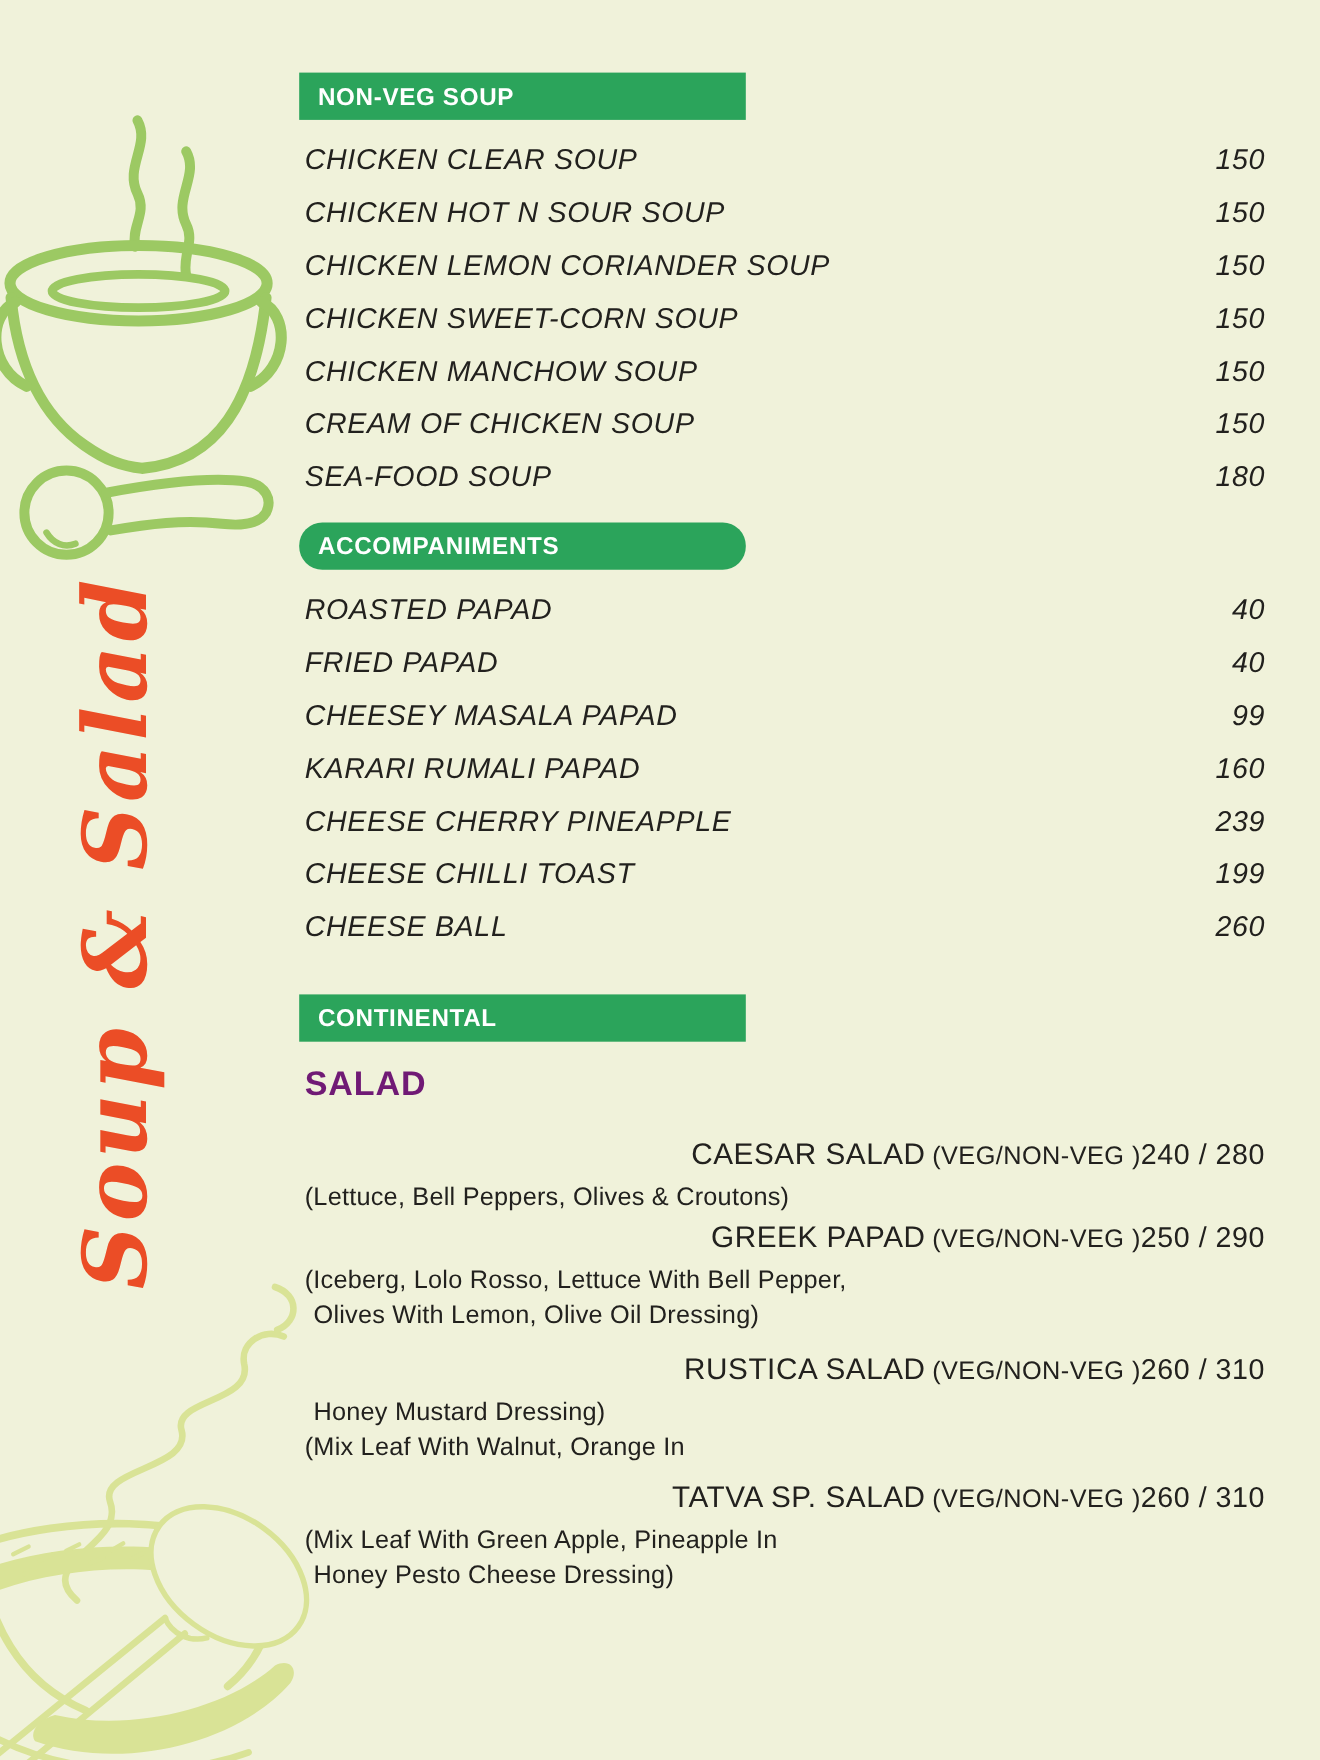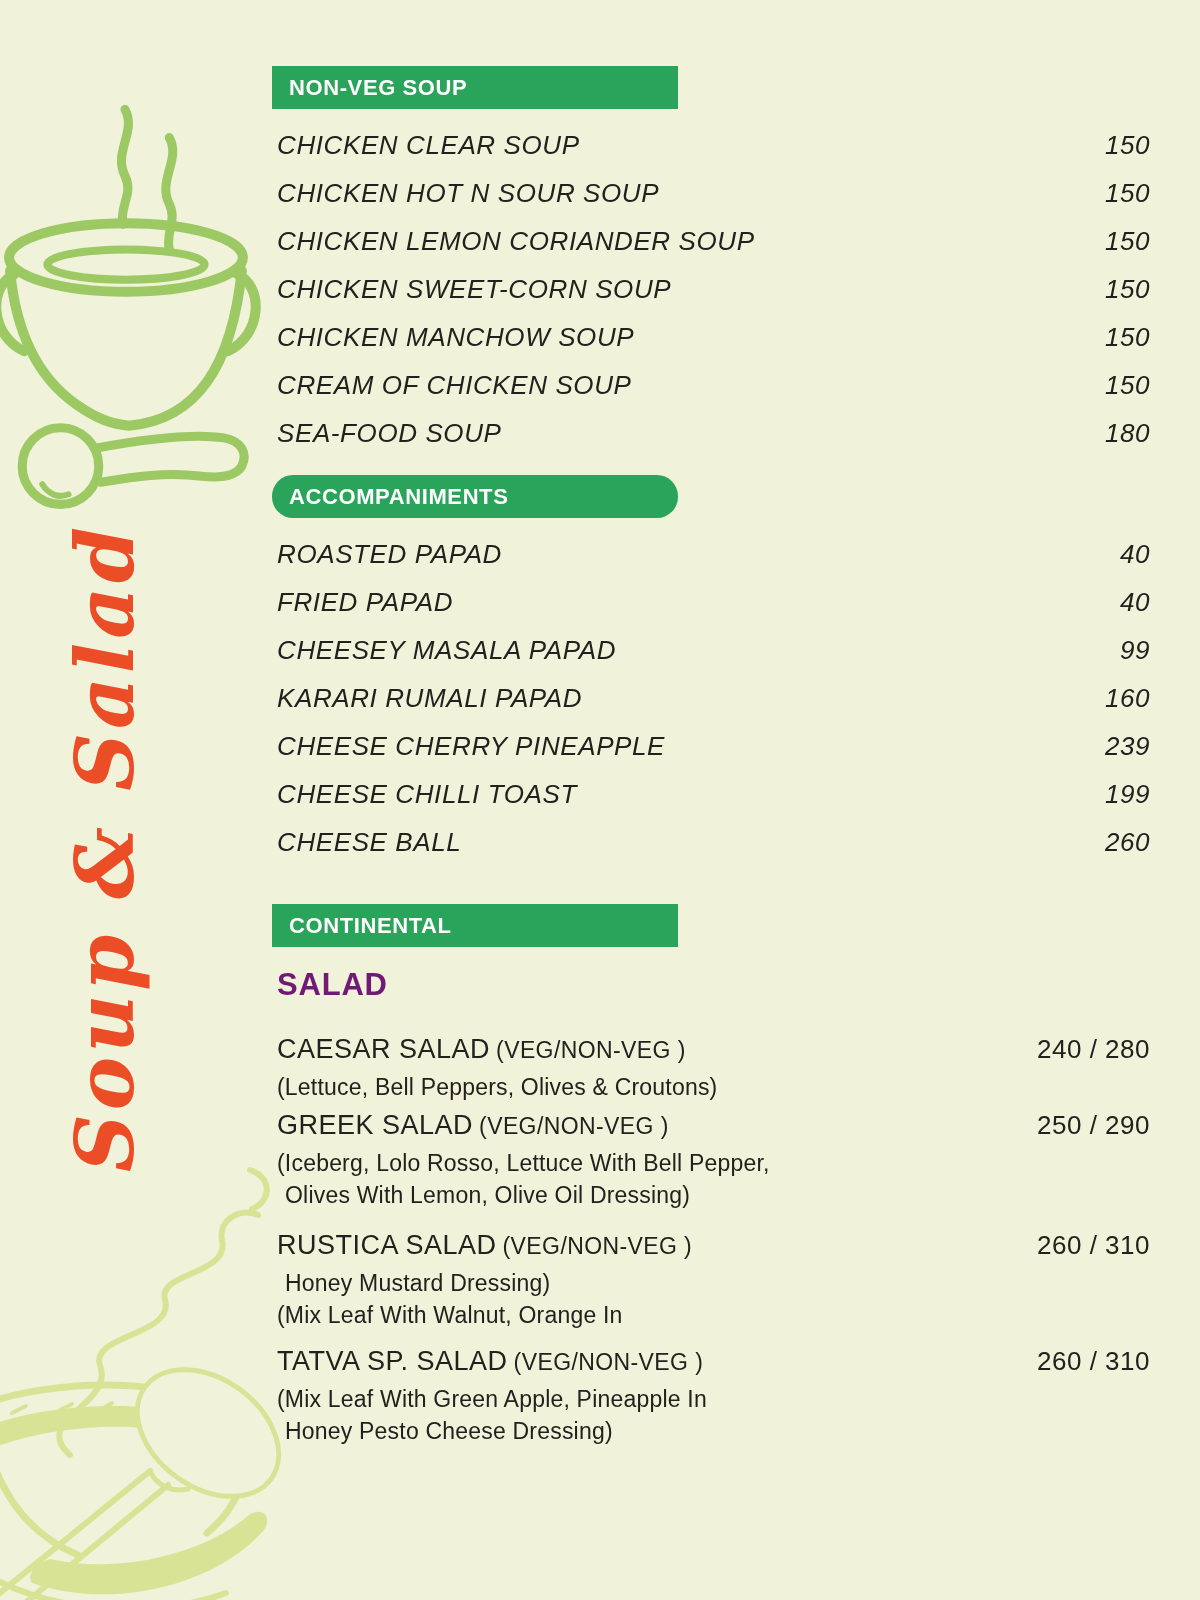--- a/index.html
+++ b/index.html
@@ -33,21 +33,21 @@
   .row {
     height:48px; display:flex; justify-content:space-between; align-items:center;
     font-size:26px; letter-spacing:0.6px; padding-left:5px;
   }
   .iprice { font-size:26px; letter-spacing:0.5px; }
   .subheader {
     margin-top:18px; height:40px; display:flex; align-items:center;
     font-size:31px; font-weight:bold; letter-spacing:0.8px; color:#701a75; padding-left:5px;
   }
   .salad-item .srow {
-    height:44px; display:flex; justify-content:space-between; align-items:center;
+    height:44px; display:flex; justify-content:flex-end; align-items:center;
     font-size:27px; letter-spacing:0.5px; padding-left:5px;
   }
   .variant { font-size:23px; letter-spacing:0.4px; margin-left:6px; }
   .desc { font-size:23px; line-height:32px; letter-spacing:0.2px; padding-left:5px; }
   .desc.indent { padding-left:13px; }
   .mt22 { margin-top:22px; }
   .mt12 { margin-top:12px; }
   .mt8  { margin-top:8px; }
 </style>
 </head>
@@ -158,21 +158,21 @@
     <div class="salad-item mt22">
       <div class="srow">
         <span class="iname"><span>CAESAR SALAD</span><span class="variant">(VEG/NON-VEG )</span></span>
         <span class="iprice">240 / 280</span>
       </div>
       <div class="desc">(Lettuce, Bell Peppers, Olives &amp; Croutons)</div>
     </div>
 
     <div class="salad-item">
       <div class="srow">
-        <span class="iname"><span>GREEK SALAD</span><span class="variant">(VEG/NON-VEG )</span></span>
+        <span class="iname"><span>GREEK PAPAD</span><span class="variant">(VEG/NON-VEG )</span></span>
         <span class="iprice">250 / 290</span>
       </div>
       <div class="desc">(Iceberg, Lolo Rosso, Lettuce With Bell Pepper,</div>
       <div class="desc indent">Olives With Lemon, Olive Oil Dressing)</div>
     </div>
 
     <div class="salad-item mt12">
       <div class="srow">
         <span class="iname"><span>RUSTICA SALAD</span><span class="variant">(VEG/NON-VEG )</span></span>
         <span class="iprice">260 / 310</span>

